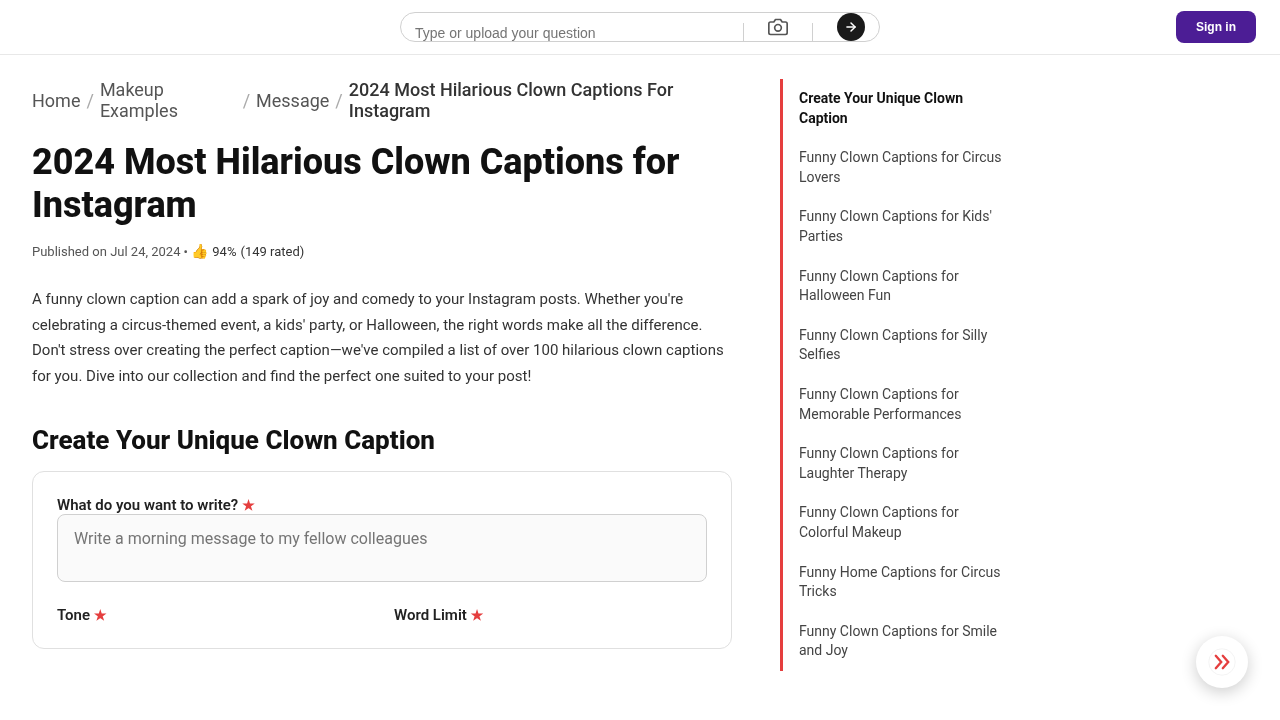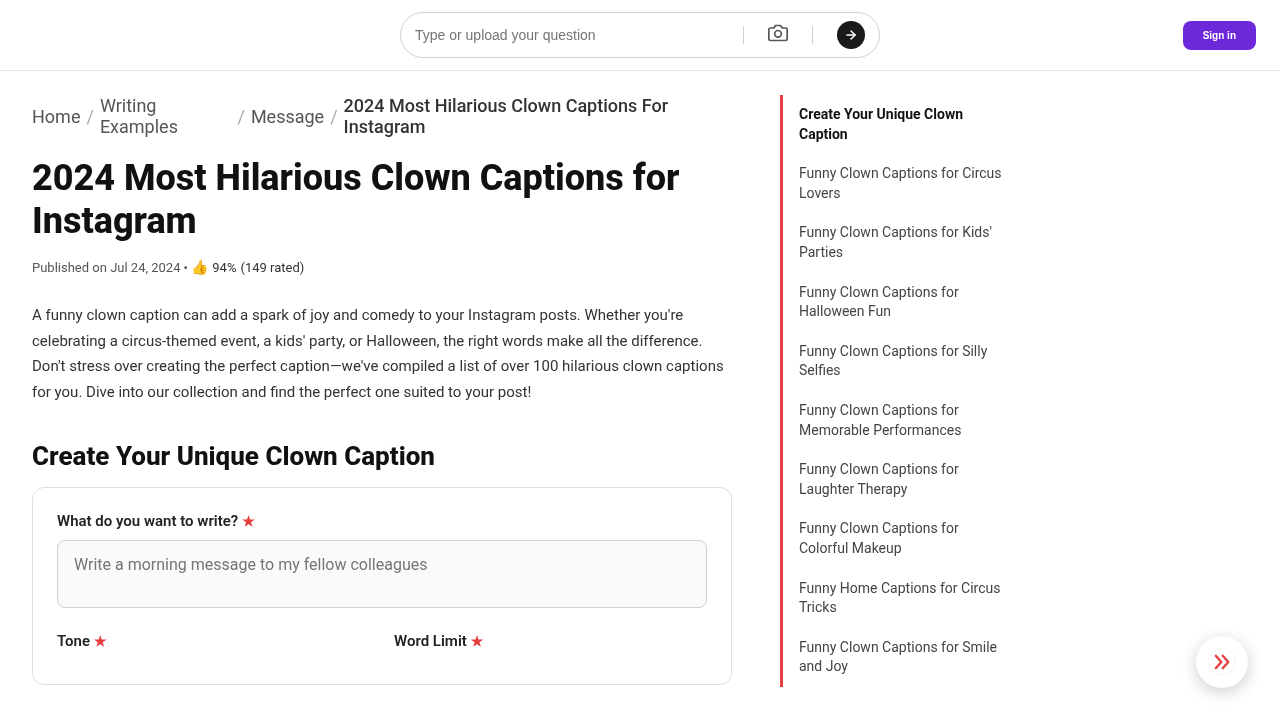--- a/index.html
+++ b/index.html
@@ -19,24 +19,24 @@
       display: flex;
       align-items: center;
       justify-content: center;
       padding: 12px 24px;
       border-bottom: 1px solid #e8e8e8;
       position: relative;
       background: #fff;
     }
     .search-bar {
       display: flex;
-      align-items: center;
+      align-items: flex-end;
       border: 1.5px solid #d0d0d0;
       border-radius: 24px;
-      padding: 8px 14px;
+      padding: 0 14px;
       width: 480px;
       gap: 24px;
       background: #fff;
     }
     .search-input {
       flex: 1;
       border: none;
       outline: none;
       font-size: 14px;
       color: #888;
@@ -53,26 +53,26 @@
       background: #1a1a1a;
       border-radius: 50%;
       display: flex;
       align-items: center;
       justify-content: center;
       cursor: pointer;
     }
     .sign-in-btn {
       position: absolute;
       right: 24px;
-      background: #6d28d9;
+      background: #4c1d95;
       color: #fff;
       border: none;
       border-radius: 8px;
       padding: 9px 20px;
-      font-size: 10px;
+      font-size: 12px;
       font-weight: 600;
       cursor: pointer;
       margin-left: 24px;
     }
 
     
     .page-container {
       display: flex;
       max-width: 1280px;
       margin: 0 auto;
@@ -158,21 +158,20 @@
     .generator-card {
       border: 1.5px solid #e0e0e0;
       border-radius: 12px;
       padding: 24px;
       background: #fff;
     }
     .field-label {
       font-size: 15px;
       font-weight: 600;
       color: #222;
-      margin-bottom: 10px;
       display: flex;
       align-items: center;
       gap: 4px;
     }
     .required-star {
       color: #e53e3e;
       font-size: 14px;
     }
     .text-input {
       width: 100%;
@@ -258,21 +257,21 @@
   <button class="sign-in-btn">Sign in</button>
 </header>
 
 <div class="page-container">
 
   <main class="main-content">
 
     <nav class="breadcrumb">
       <a href="#">Home</a>
       <span class="breadcrumb-sep">/</span>
-      <a href="#">Writing Examples</a>
+      <a href="#">Makeup Examples</a>
       <span class="breadcrumb-sep">/</span>
       <a href="#">Message</a>
       <span class="breadcrumb-sep">/</span>
       <span class="breadcrumb-current">2024 Most Hilarious Clown Captions For Instagram</span>
     </nav>
 
     <h1 class="main-title">2024 Most Hilarious Clown Captions for Instagram</h1>
 
     <div class="meta-line">
       <span>Published on Jul 24, 2024</span>

